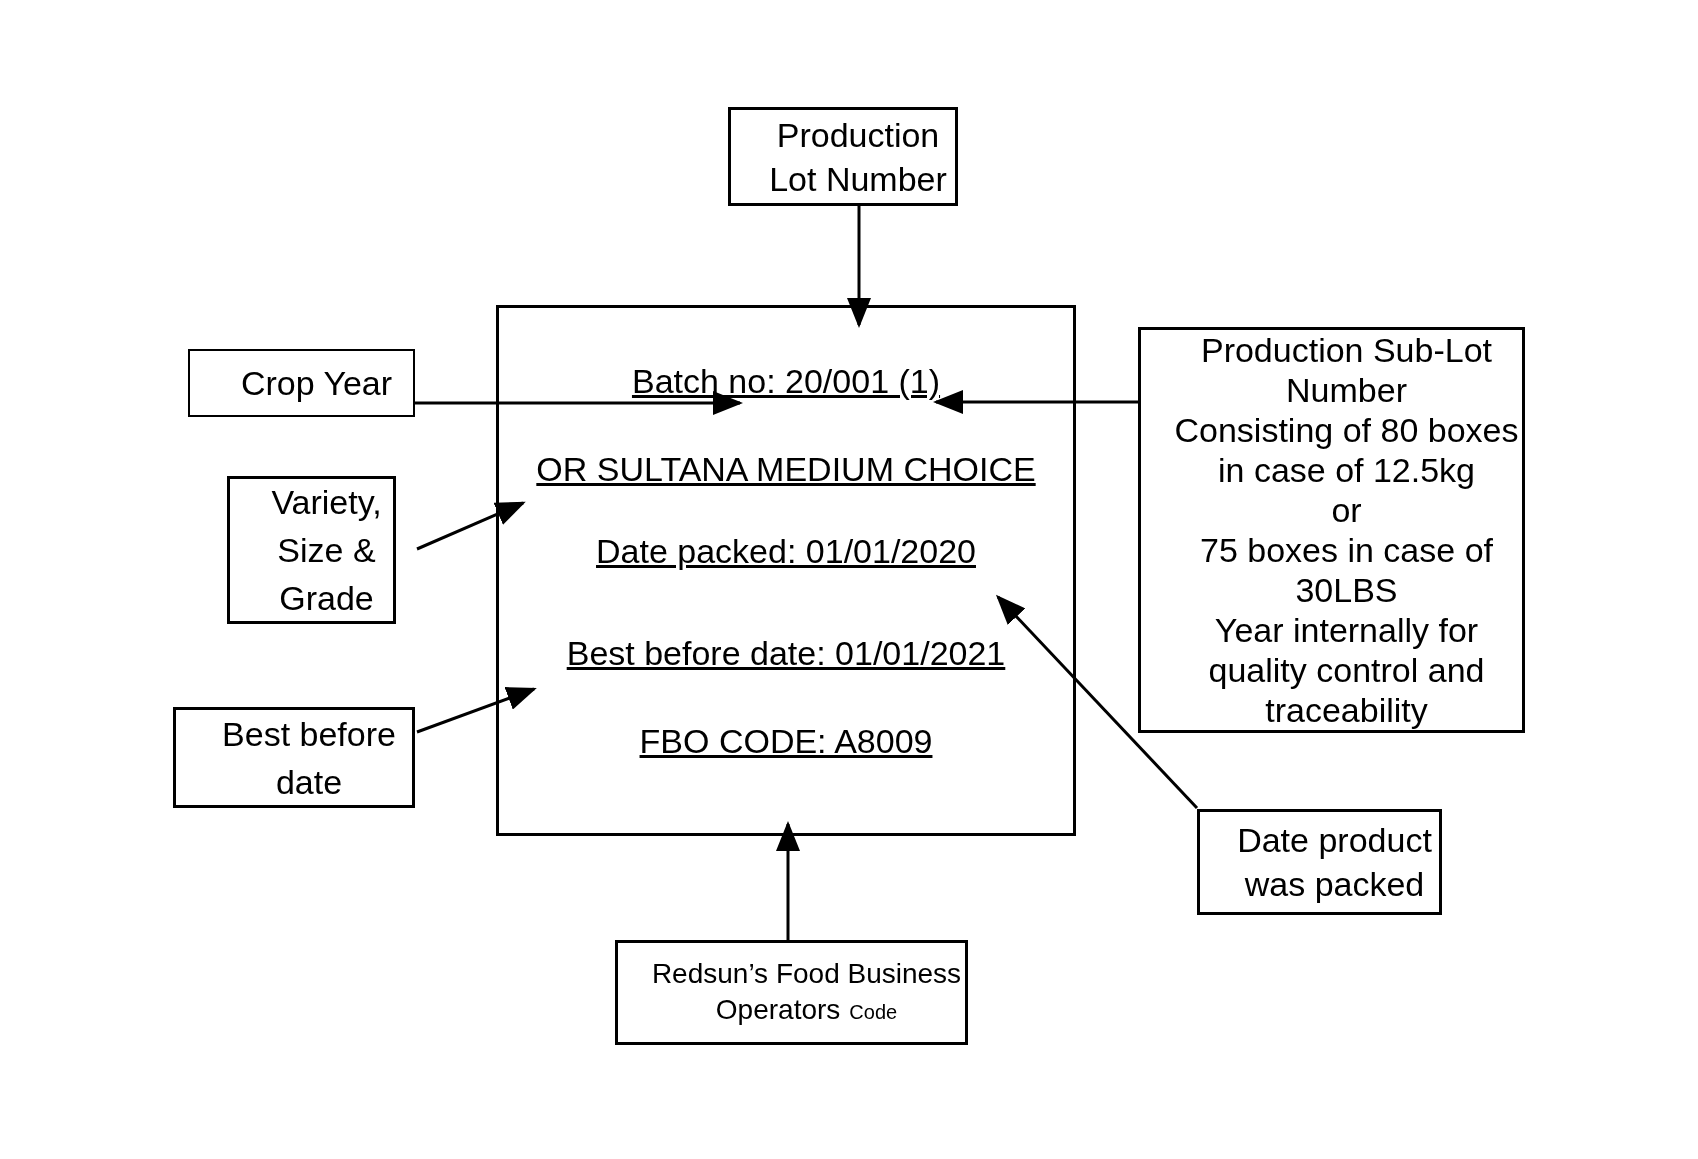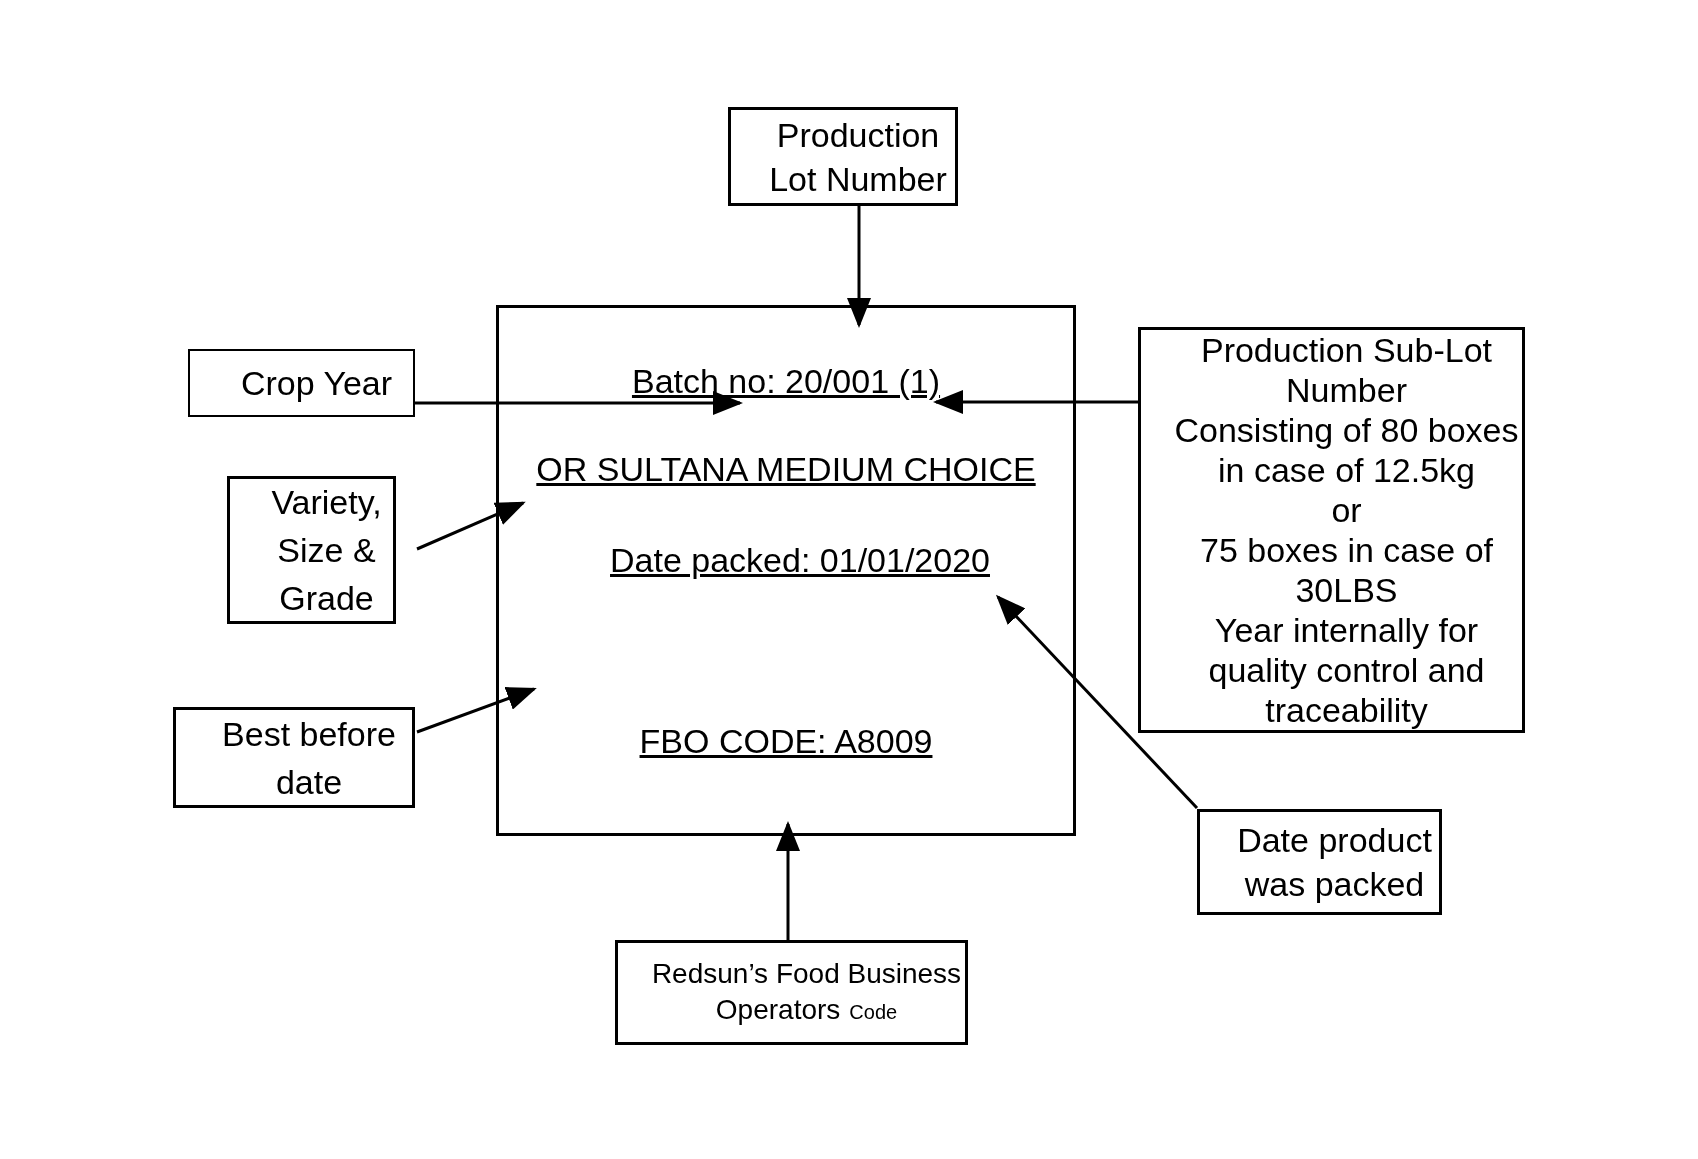--- a/index.html
+++ b/index.html
@@ -50,21 +50,21 @@
     left: 0;
     width: 100%;
     text-align: center;
     font-size: 34px;
     line-height: 42px;
     white-space: nowrap;
     text-decoration: underline;
   }
   #cl-batch       { top: 52px; }
   #cl-product     { top: 140px; }
-  #cl-date-packed { top: 231px; margin-left: 14px; }
+  #cl-date-packed { top: 222px; }
   #cl-best-before { top: 324px; }
   #cl-fbo-code    { top: 412px; }
 </style>
 </head>
 <body>
 
 <div class="canvas">
 
   <svg class="arrow-layer" viewBox="0 0 1698 1159" xmlns="http://www.w3.org/2000/svg">
     <defs>
@@ -78,20 +78,21 @@
     <line x1="417" y1="549" x2="523" y2="503" stroke="#000" stroke-width="3" marker-end="url(#ah)"></line>
     <line x1="417" y1="732" x2="534" y2="689" stroke="#000" stroke-width="3" marker-end="url(#ah)"></line>
     <line x1="1197" y1="808" x2="998" y2="597" stroke="#000" stroke-width="3" marker-end="url(#ah)"></line>
     <line x1="788" y1="940" x2="788" y2="824" stroke="#000" stroke-width="3" marker-end="url(#ah)"></line>
   </svg>
 
   <div class="box" id="box-central">
     <div class="central-line" id="cl-batch">Batch no: 20/001 (1)</div>
     <div class="central-line" id="cl-product">OR SULTANA MEDIUM CHOICE</div>
     <div class="central-line" id="cl-date-packed">Date packed: 01/01/2020</div>
+    <div class="central-line" id="cl-best-before">Best before date: 01/01/2021</div>
     <div class="central-line" id="cl-fbo-code">FBO CODE: A8009</div>
   </div>
 
   <div class="box callout" id="box-production-lot">
     <div>Production</div>
     <div>Lot Number</div>
   </div>
 
   <div class="box callout" id="box-crop-year">
     <div>Crop Year</div>

